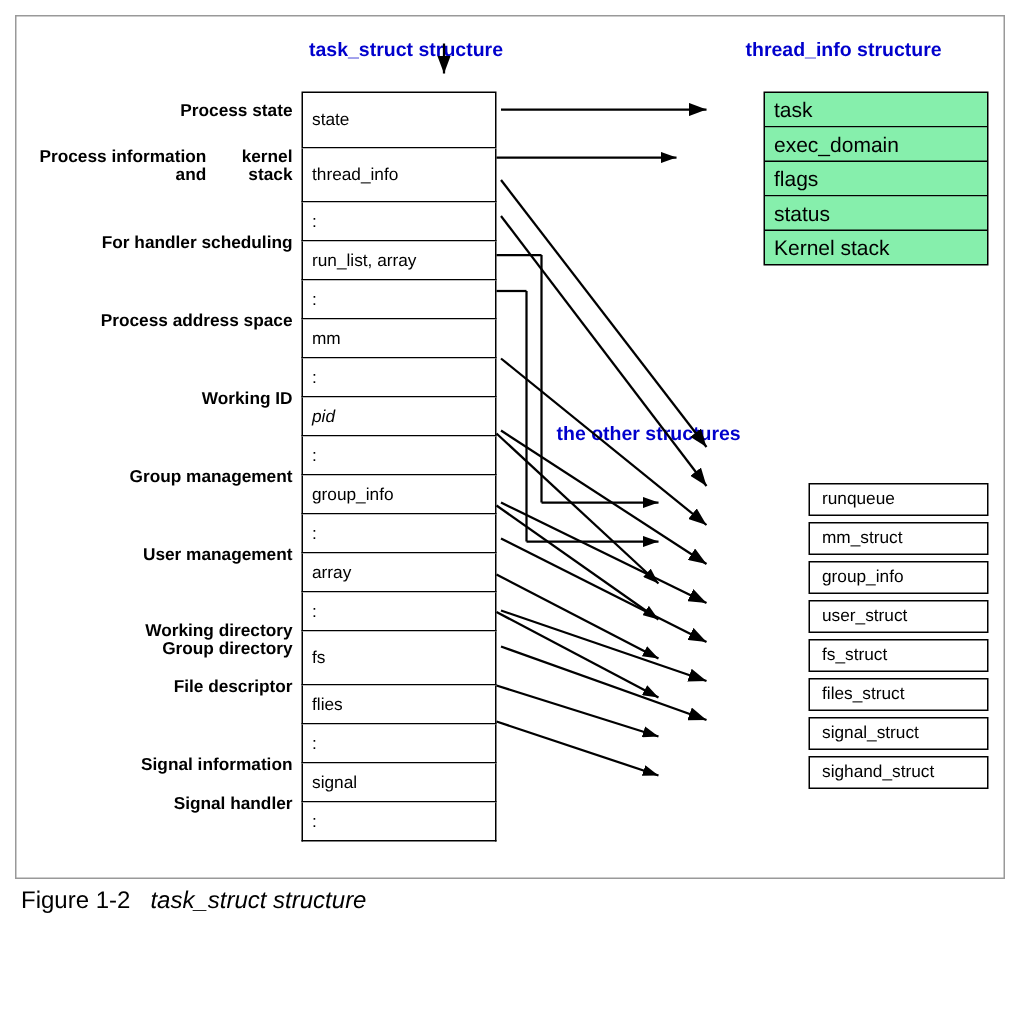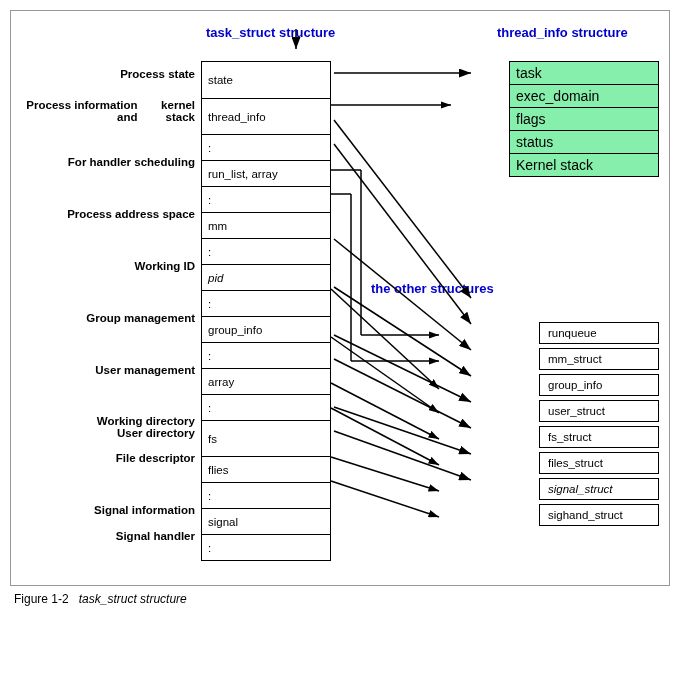--- a/index.html
+++ b/index.html
@@ -16,21 +16,21 @@
     }
     .diagram-container {
       border: 1px solid #999;
       width: 660px;
       padding: 10px 10px 10px 10px;
       position: relative;
       background: #fff;
     }
     .caption {
       margin-top: 6px;
-      font-size: 12px;
+      font-size: 16px;
       padding-left: 4px;
     }
     .caption-italic {
       font-style: italic;
     }
     
     .main-layout {
       display: flex;
       flex-direction: row;
       align-items: flex-start;
@@ -178,21 +178,21 @@
       <div class="label-cell" style="height:26px;">Group management</div>
 
       <div class="label-cell" style="height:26px;"></div>
 
       <div class="label-cell" style="height:26px;">User management</div>
 
       <div class="label-cell" style="height:26px;"></div>
 
       <div class="label-cell" style="height:36px; flex-direction:column; align-items:flex-end; justify-content:center;">
         <span>Working directory</span>
-        <span>User directory</span>
+        <span>Group directory</span>
       </div>
 
       <div class="label-cell" style="height:26px;">File descriptor</div>
 
       <div class="label-cell" style="height:26px;"></div>
 
       <div class="label-cell" style="height:26px;">Signal information</div>
 
       <div class="label-cell" style="height:26px;">Signal handler</div>
 
@@ -237,21 +237,21 @@
       <div class="other-struct-box" style="top:287px; right:0px;">mm_struct</div>
 
       <div class="other-struct-box" style="top:313px; right:0px;">group_info</div>
 
       <div class="other-struct-box" style="top:339px; right:0px;">user_struct</div>
 
       <div class="other-struct-box" style="top:365px; right:0px;">fs_struct</div>
 
       <div class="other-struct-box" style="top:391px; right:0px;">files_struct</div>
 
-      <div class="other-struct-box" style="top:417px; right:0px;font-style:italic;">signal_struct</div>
+      <div class="other-struct-box" style="top:417px; right:0px;">signal_struct</div>
 
       <div class="other-struct-box" style="top:443px; right:0px;">sighand_struct</div>
 
       <svg style="position:absolute;top:0;left:-10px;width:calc(100% + 10px);height:500px;pointer-events:none;overflow:visible;">
         <defs>
           <marker id="ah2" markerWidth="7" markerHeight="5" refX="7" refY="2.5" orient="auto">
             <polygon points="0 0, 7 2.5, 0 5" fill="#000"></polygon>
           </marker>
         </defs>
 

